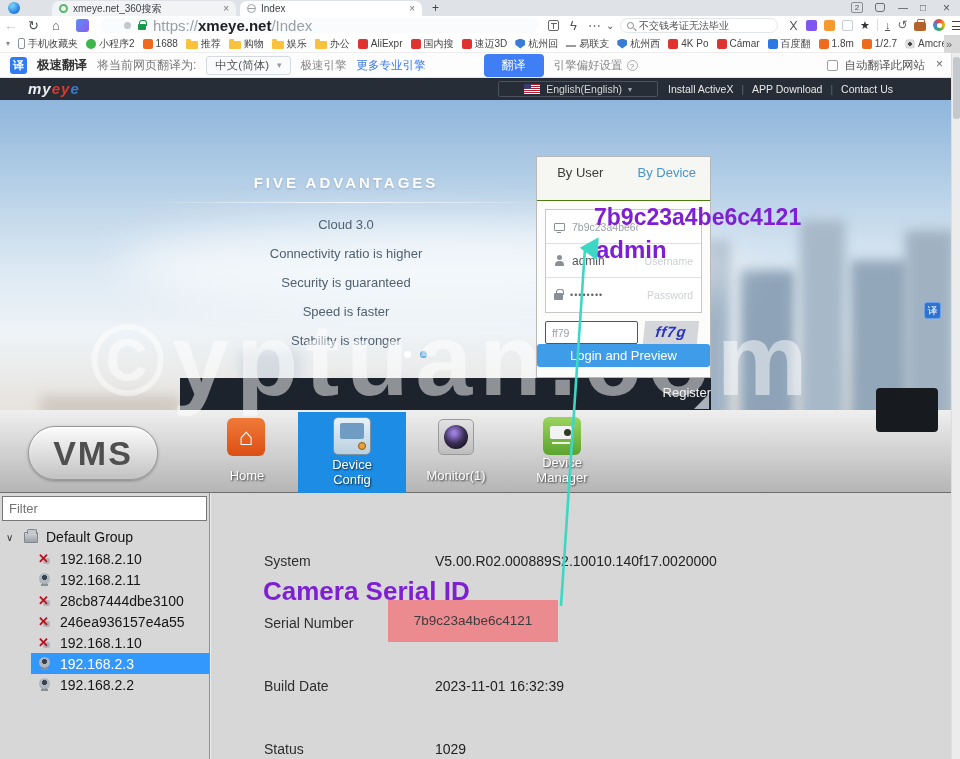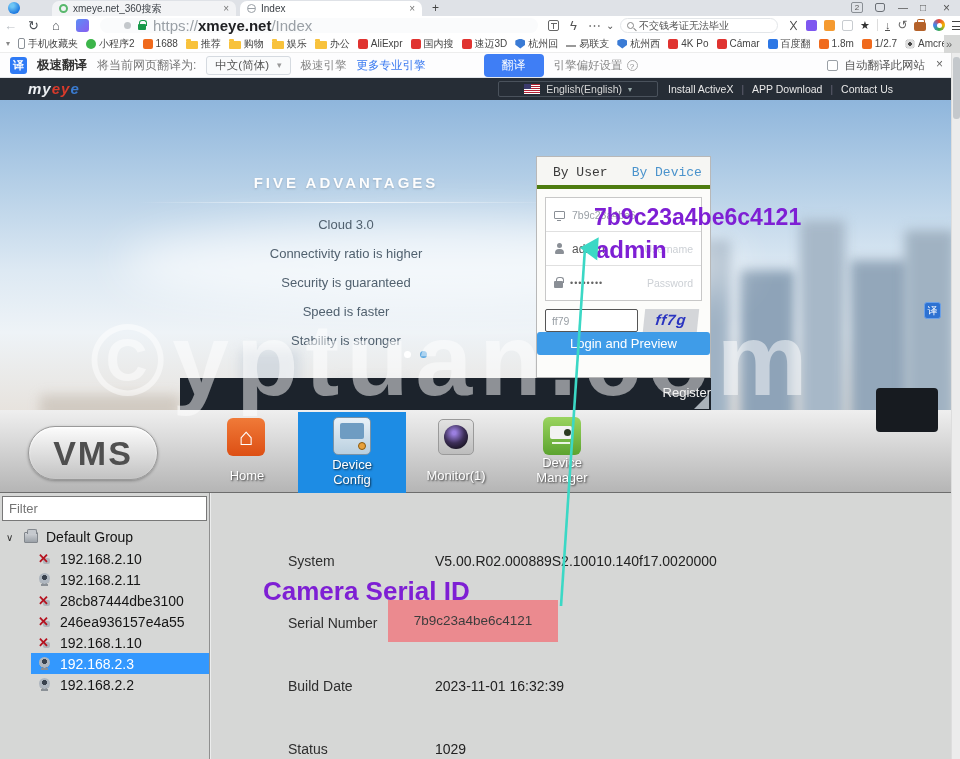--- a/index.html
+++ b/index.html
@@ -151,21 +151,21 @@
   .fold { position:absolute; left:694px; top:394px; width:0; height:0; z-index:5;
           border-left:15px solid transparent; border-bottom:15px solid #aab2ba; }
 
   
   .watermark { position:absolute; left:90px; top:308px; font-size:102px; line-height:105px; font-weight:bold;
                letter-spacing:7px; color:rgba(255,255,255,.5); z-index:2; white-space:nowrap; }
 
   
   .login { position:absolute; left:536px; top:156px; width:175px; height:222px; background:#fcfcfa;
            border:1px solid #b8b8b8; z-index:3; }
-  .l-tabs { height:32px; background:#f6f6f3; border-bottom:4px solid #4d7c0f; display:flex;font-family:Liberation Mono, monospace; }
+  .l-tabs { height:44px; background:#f6f6f3; border-bottom:1px solid #4d7c0f; display:flex; }
   .l-tab { flex:1; text-align:center; line-height:32px; font-size:13px; }
   .l-tab.user { color:#3a3a3a; }
   .l-tab.device { color:#4a93cc; }
   .l-inputs { margin:8px; border:1px solid #c8c8c8; background:#fff; }
   .l-row { height:34px; display:flex; align-items:center; gap:7px; padding:0 8px; border-bottom:1px solid #e0e0e0; }
   .l-row:last-child { border-bottom:none; }
   .li-device { width:11px; height:8px; border:1.5px solid #8a8f96; border-radius:1px; position:relative; flex:none; }
   .li-device::after { content:""; position:absolute; left:2px; bottom:-3px; width:4px; border-top:1.5px solid #8a8f96; }
   .li-user { position:relative; width:11px; height:11px; flex:none; }
   .li-user::before { content:""; position:absolute; left:3px; top:0; width:5px; height:5px; border-radius:50%; background:#8a8f96; }
@@ -237,21 +237,21 @@
   .dev-row.selected { background:#3398fe; }
   .dev-row.selected .dev-lbl { color:#fff; }
   .dev-ic { width:13px; height:13px; flex:none; position:relative; }
   .dev-ic.offline::before { content:""; position:absolute; left:5px; top:6px; width:7px; height:6px;
                             background:#aeb4ba; border-radius:2px; }
   .dev-ic.offline::after { content:"✕"; position:absolute; left:0; top:-1px; color:#b5121f; font-weight:bold; font-size:13px; }
   .dev-ic.camera::before { content:""; position:absolute; left:1px; top:0; width:11px; height:11px; border-radius:50%;
                            background:radial-gradient(circle at 50% 42%, #39424e 0 28%, #aeb6bf 30% 70%, #7d858e 72%); }
   .dev-ic.camera::after { content:""; position:absolute; left:3px; top:11px; width:7px; border-top:2px solid #8a9096; }
   .dev-lbl { font-size:14px; color:#151515; }
-  .detail-lbl { position:absolute; left:264px; font-size:14px; color:#2e2e2e;margin-left:24px; }
+  .detail-lbl { position:absolute; left:264px; font-size:14px; color:#2e2e2e; }
   .detail-val { position:absolute; left:435px; font-size:14px; color:#222; }
   .pinkbox { position:absolute; left:388px; top:107px; width:170px; height:42px;
              background:rgba(238,125,131,.85); text-align:center; line-height:42px; font-size:13.5px; color:#3c3c3c; }
 
   
   .float-trans { position:absolute; left:924px; top:302px; width:17px; height:17px; background:#2e72d2;
                  border:1px solid #6aa0e8; border-radius:3px; color:#fff; font-size:10px; text-align:center;
                  line-height:16px; z-index:8; }
   .pagescroll { position:absolute; left:951px; top:53px; width:9px; height:706px; background:#ececec;
                 border-left:1px solid #ddd; z-index:8; }

